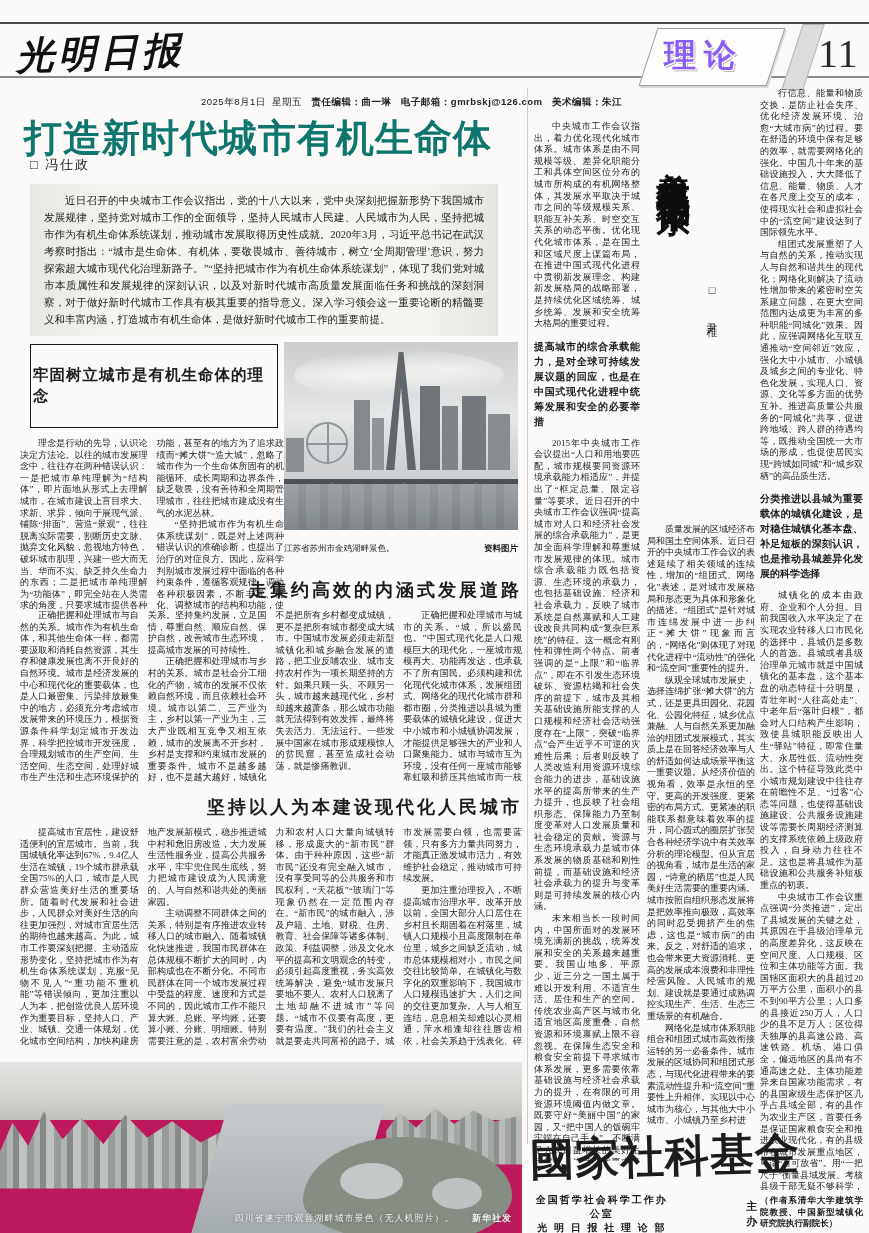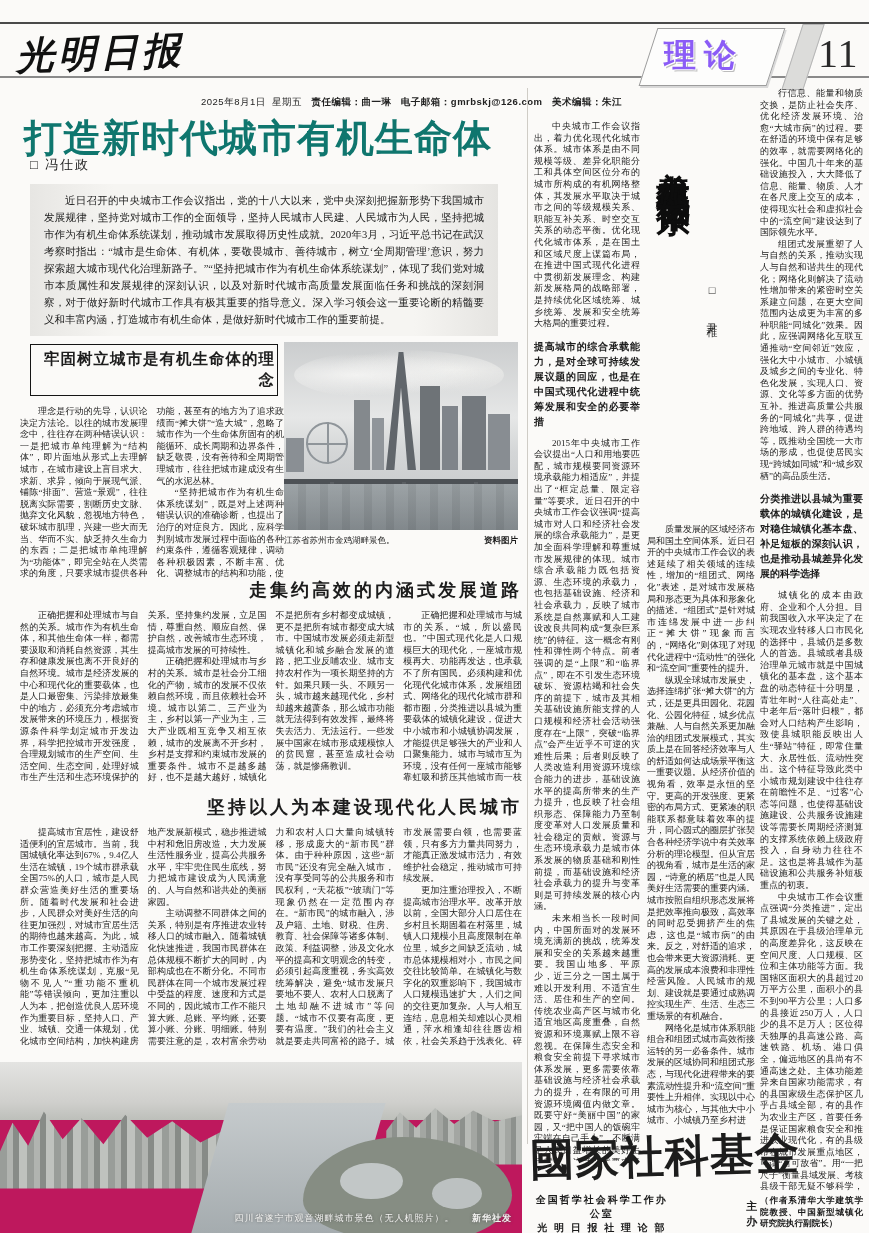--- a/index.html
+++ b/index.html
@@ -27,21 +27,21 @@
   .l-title{position:absolute;left:24px;top:88px;width:496px;font-size:38px;font-weight:900;
            letter-spacing:1px;white-space:nowrap;color:#0f766e;}
   .l-author{position:absolute;left:30px;top:156px;font-size:13px;letter-spacing:2px;}
   .l-lead{position:absolute;left:30px;top:184px;width:468px;padding:8px 14px;font-size:10.5px;
           line-height:17px;text-align:justify;
           background:linear-gradient(90deg,#e7e6e3,#f6f5f2 18%,#f6f5f2 82%,#e5e4e1);}
   .l-lead p{margin:0;text-indent:2em;}
 
   .sec1{position:absolute;left:20px;top:342px;width:502px;height:228px;display:flex;}
   .sec1-left{width:264px;}
-  .sec1-headbox{margin:2px 6px 10px 10px;border:1.5px solid #151515;padding:4px 2px;text-align:right;
+  .sec1-headbox{margin:2px 6px 10px 10px;border:1.5px solid #151515;padding:20px 2px;text-align:left;
                 font-size:15.5px;font-weight:900;letter-spacing:1px;}
   .sec1-cols{height:180px;overflow:hidden;column-count:2;column-gap:9px;}
   .bodytext p{margin:0;font-size:9px;line-height:11.6px;text-align:justify;text-indent:2em;}
 
   .figure1{width:234px;margin-left:4px;}
   .photo1{position:relative;width:234px;height:188px;overflow:hidden;
           background:linear-gradient(180deg,#cbcdce 0%,#e6e7e7 40%,#d4d6d7 58%,#c0c3c5 100%);}
   .ph-cloud{position:absolute;left:10px;top:8px;width:210px;height:50px;border-radius:50%;
             background:radial-gradient(ellipse at 30% 50%,#f2f2f1 0%,rgba(242,242,241,0) 60%),
                        radial-gradient(ellipse at 75% 40%,#eeeeec 0%,rgba(238,238,236,0) 55%);}
@@ -49,21 +49,21 @@
   .tower{position:absolute;left:102px;bottom:60px;width:30px;height:118px;background:#61666b;
          clip-path:polygon(42% 0,58% 0,100% 100%,72% 100%,50% 30%,28% 100%,0 100%);}
   .wheel{position:absolute;left:22px;bottom:66px;width:42px;height:42px;border:2px solid #8f959a;border-radius:50%;}
   .wheel:before{content:"";position:absolute;left:19px;top:-2px;width:2px;height:42px;background:#8f959a;}
   .wheel:after{content:"";position:absolute;left:-2px;top:19px;width:42px;height:2px;background:#8f959a;}
   .bridge{position:absolute;left:0;bottom:46px;width:234px;height:5px;background:#4d5155;}
   .pier{position:absolute;bottom:20px;width:4px;height:28px;background:#5a5e62;}
   .water1{position:absolute;left:0;bottom:0;width:234px;height:46px;
           background:repeating-linear-gradient(90deg,#c3c7c9 0 14px,#b6babc 14px 22px),
                      linear-gradient(180deg,#cdd1d3,#a9aeb1);background-blend-mode:multiply;}
-  .cap-row{display:flex;justify-content:space-between;margin-top:5px;
+  .cap-row{display:flex;justify-content:space-between;margin-top:13px;
            font-family:"Liberation Sans","DejaVu Sans",sans-serif;font-size:8.5px;gap:44px;}
   .cap-credit{font-weight:700;}
 
   .sechead{position:absolute;width:502px;left:20px;text-align:right;font-size:18px;font-weight:900;
            letter-spacing:3px;}
   .sh2{top:578px;}
   .sh3{top:795px;}
   .cols4{position:absolute;left:20px;width:502px;overflow:hidden;column-count:4;column-gap:9px;}
   .c4a{top:610px;height:180px;}
   .c4b{top:827px;height:230px;}

